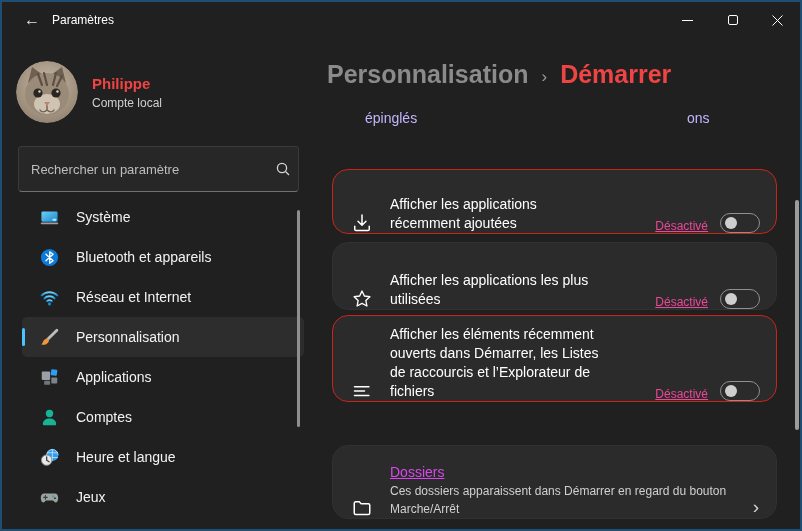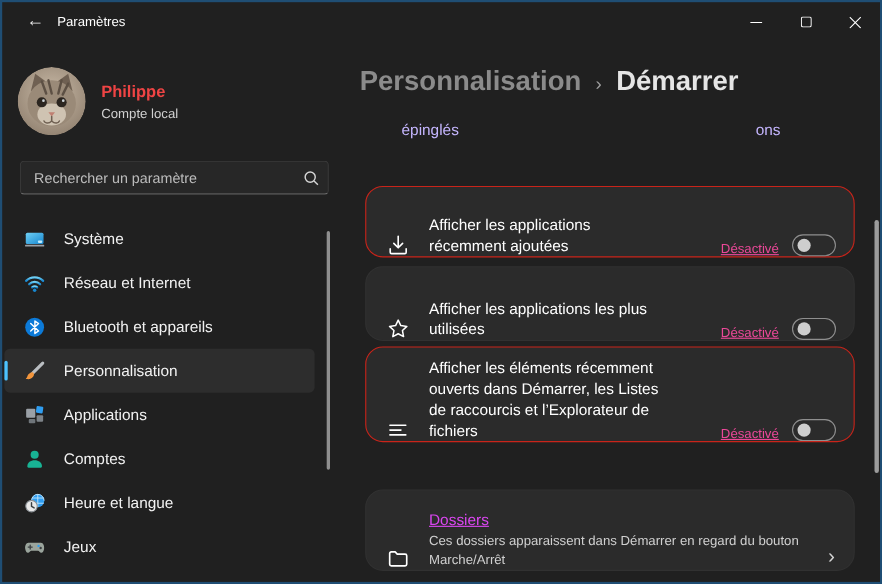--- a/index.html
+++ b/index.html
@@ -18,42 +18,42 @@
   .win-btn { width:45px; height:36px; display:flex; align-items:center; justify-content:center;
     color:#ffffff; font-size:13px; }
   .win-btn svg { display:block; }
   
   .profile { position:absolute; left:14px; top:58px; width:280px; height:64px; display:flex; align-items:center; }
   .avatar { width:62px; height:62px; border-radius:50%; overflow:hidden; flex:0 0 auto; }
   .profile-text { margin-left:14px; }
   .profile-name { font-size:15px; font-weight:bold; color:#ef4444; }
   .profile-sub { font-size:12px; color:#d0d0d0; margin-top:4px;text-align:center; }
   
-  .searchbox { position:absolute; left:16px; top:144px; width:281px; height:31px;
+  .searchbox { position:absolute; left:16px; top:144px; width:281px; height:46px;
     background:#272727; border:1px solid #3a3a3a; border-bottom:1px solid #717171;
     border-radius:4px; display:flex; align-items:center; }
   .searchbox input { flex:1; background:transparent; border:none; outline:none;
     color:#cfcfcf; font-size:13px; padding:0 8px 0 12px; font-family:"Liberation Sans",sans-serif; }
   .searchbox input::placeholder { color:#bdbdbd; }
   .search-ico { width:30px; display:flex; justify-content:center; align-items:center; }
   
-  .nav { position:absolute; left:2px; top:195px; width:282px; }
+  .nav { position:absolute; left:20px; top:195px; width:282px; }
   .nav-item { position:relative; height:40px; display:flex; align-items:center; border-radius:5px; }
   .nav-item.selected { background:#2d2d2d; }
   .nav-item.selected::before { content:""; position:absolute; left:0; top:11px; width:3px; height:18px;
     border-radius:2px; background:#4cc2ff; }
   .nav-ico { width:54px; display:flex; justify-content:center; align-items:center; }
   .nav-label { font-size:14px; color:#f2f2f2; }
   .side-scroll { position:absolute; left:295px; top:208px; width:3px; height:217px;
     background:#8f8f8f; border-radius:2px; }
   
   .breadcrumb { position:absolute; left:325px; top:58px; display:flex; align-items:center; }
   .bc-parent { font-size:25px; font-weight:600; color:#8b8b8b; }
   .bc-sep { font-size:17px; color:#9d9d9d; margin:4px 13px 0 13px; }
-  .bc-current { font-size:25px; font-weight:600; color:#e5e5e5; }
+  .bc-current { font-size:25px; font-weight:600; color:#ef4444; }
   .frag { position:absolute; top:108px; font-size:14px; color:#c4b5fd; }
   .frag-left { left:363px; }
   .frag-right { left:685px; }
   
   .card { position:absolute; left:330px; width:445px; background:#2b2b2b;
     border:1px solid #313131; border-radius:16px; display:flex; align-items:flex-end;margin-top:20px; }
   .card.hl { border:1.5px solid #c9241a; }
   .card1 { top:147px; height:65px; }
   .card2 { top:220px; height:68px; }
   .card3 { top:293px; height:87px; }
@@ -154,45 +154,45 @@
           <rect x="10.5" y="9" width="3.3" height="1.8" rx="0.6" fill="#bfe9fb"></rect>
           <rect x="0.6" y="12.2" width="14.8" height="1.4" rx="0.7" fill="#9aa0a6"></rect>
         </svg>
       </div>
       <div class="nav-label">Système</div>
     </div>
 
     <div class="nav-item">
       <div class="nav-ico">
         <svg width="19" height="19" viewBox="0 0 16 16">
+          <circle cx="8" cy="8" r="7.2" fill="#0c7ad8"></circle>
+          <polyline points="5,5.2 11,10.8 8.2,12.8 8.2,3.2 11,5.2 5,10.8" fill="none" stroke="#fff" stroke-width="1.1" stroke-linejoin="round" stroke-linecap="round"></polyline>
+        </svg>
+      </div>
+      <div class="nav-label">Bluetooth et appareils</div>
+    </div>
+
+    <div class="nav-item">
+      <div class="nav-ico">
+        <svg width="19" height="19" viewBox="0 0 16 16">
           <defs>
               <linearGradient id="wifig" x1="0" y1="0" x2="0" y2="1">
                 <stop offset="0%" stop-color="#6fd0f5"></stop>
                 <stop offset="100%" stop-color="#1787cf"></stop>
               </linearGradient>
             </defs>
           <path d="M1.5 6.2 C5 2.6 11 2.6 14.5 6.2" fill="none" stroke="url(#wifig)" stroke-width="1.7" stroke-linecap="round"></path>
           <path d="M3.8 8.8 C6.2 6.4 9.8 6.4 12.2 8.8" fill="none" stroke="url(#wifig)" stroke-width="1.7" stroke-linecap="round"></path>
           <path d="M6.1 11.2 C7.2 10.2 8.8 10.2 9.9 11.2" fill="none" stroke="url(#wifig)" stroke-width="1.7" stroke-linecap="round"></path>
           <circle cx="8" cy="13.4" r="1.3" fill="#1787cf"></circle>
         </svg>
       </div>
       <div class="nav-label">Réseau et Internet</div>
     </div>
 
-    <div class="nav-item">
-      <div class="nav-ico">
-        <svg width="19" height="19" viewBox="0 0 16 16">
-          <circle cx="8" cy="8" r="7.2" fill="#0c7ad8"></circle>
-          <polyline points="5,5.2 11,10.8 8.2,12.8 8.2,3.2 11,5.2 5,10.8" fill="none" stroke="#fff" stroke-width="1.1" stroke-linejoin="round" stroke-linecap="round"></polyline>
-        </svg>
-      </div>
-      <div class="nav-label">Bluetooth et appareils</div>
-    </div>
-
     <div class="nav-item selected">
       <div class="nav-ico">
         <svg width="19" height="19" viewBox="0 0 16 16">
           <path d="M14.2 1.8 L6.5 9.5" stroke="#b9bdc1" stroke-width="2.4" stroke-linecap="round"></path>
           <path d="M6.8 9 C8 10 7.6 12.4 5.2 13.6 C3.4 14.5 1.6 14 1.2 13.6 C2.6 13 2.2 11.4 3.4 10.2 C4.4 9.2 5.9 8.4 6.8 9 Z" fill="#f2953c"></path>
         </svg>
       </div>
       <div class="nav-label">Personnalisation</div>
     </div>
 

